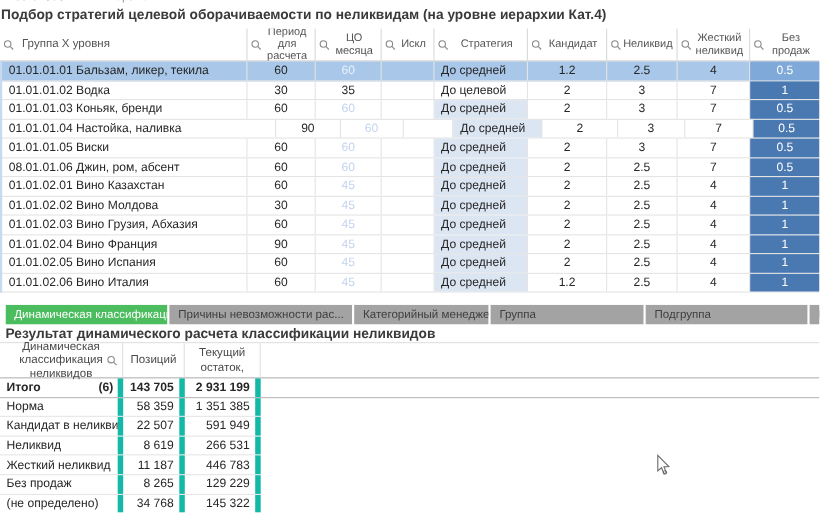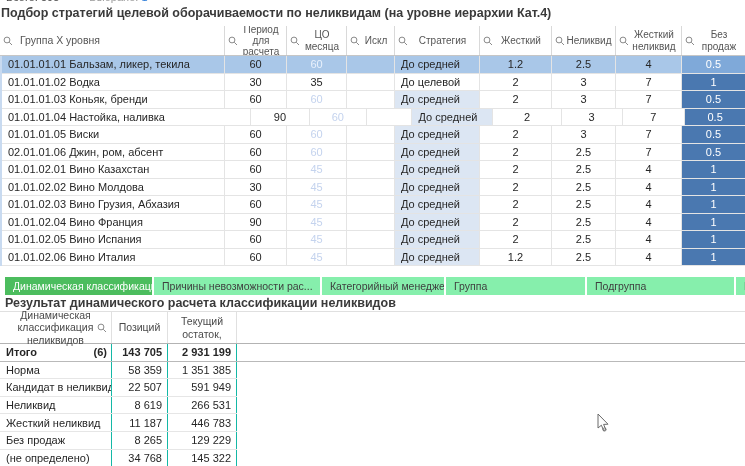--- a/index.html
+++ b/index.html
@@ -29,33 +29,33 @@
   .t1-row{display:flex;height:17.5px;border-bottom:1px solid #e4e4e4;box-sizing:border-box;}
   .t1-cell{box-sizing:border-box;border-right:1px solid #e4e4e4;font-size:11px;color:#262626;
            display:flex;align-items:center;justify-content:center;overflow:hidden;white-space:nowrap;}
   .t1-cell:last-child{border-right:none;}
   .c-left{justify-content:flex-start;padding-left:8px;}
   .c-strat{justify-content:flex-start;padding-left:6px;}
 
   
   .tabs{position:absolute;top:277px;left:5px;width:740px;height:18px;display:flex;gap:2px;overflow:hidden;}
   .tab{box-sizing:border-box;flex:none;height:18px;line-height:18px;font-size:10.5px;color:#3f3f3f;
-       background:#86efac;padding:0 8px;white-space:nowrap;overflow:hidden;cursor:default;}
+       background:#a3a3a3;padding:0 8px;white-space:nowrap;overflow:hidden;cursor:default;}
 
   .t2-title{position:absolute;top:296px;left:5px;font-size:12.5px;font-weight:bold;color:#3a3a3a;white-space:nowrap;}
 
   
   .t2{position:absolute;top:311px;left:0;width:745px;}
   .t2-head{display:flex;height:33px;border-top:1px solid #e0e0e0;border-bottom:1px solid #b3b3b3;box-sizing:border-box;}
   .t2-hcell{position:relative;box-sizing:border-box;height:100%;display:flex;align-items:center;justify-content:center;
             text-align:center;font-size:10.5px;color:#4a4a4a;line-height:1.15;border-right:1px solid #e0e0e0;padding:0 2px;}
   .t2-row{display:flex;height:17.6px;box-sizing:border-box;align-items:stretch;}
   .t2-row.normal{width:237px;border-bottom:1px solid #e6e6e6;}
   .t2-row.total{width:745px;border-bottom:1px solid #b9b9b9;font-weight:bold;}
-  .t2-cell{box-sizing:border-box;border-right:1px solid #14b8a6;font-size:11px;color:#262626;
+  .t2-cell{box-sizing:border-box;border-right:5px solid #14b8a6;font-size:11px;color:#262626;
            display:flex;align-items:center;overflow:hidden;white-space:nowrap;}
   .t2-name{padding-left:6px;justify-content:flex-start;}
   .t2-num{justify-content:flex-end;padding-right:5px;}
   .t2-filler{flex:1;border-right:none;}
   .t2-count{margin-left:auto;padding-right:4px;}
 
   .cursor{position:absolute;left:594px;top:412px;pointer-events:none;}
 </style>
 </head>
 <body>
@@ -106,21 +106,21 @@
             <circle cx="4.8" cy="4.8" r="3.5" fill="none" stroke="#8a8a8a" stroke-width="1.2"></circle>
             <line x1="7.5" y1="7.5" x2="10.8" y2="10.8" stroke="#8a8a8a" stroke-width="1.2"></line>
           </svg>
           <span>Стратегия</span>
         </div>
         <div class="t1-hcell" style="width: 72px;">
           <svg class="sicon" viewBox="0 0 12 12">
             <circle cx="4.8" cy="4.8" r="3.5" fill="none" stroke="#8a8a8a" stroke-width="1.2"></circle>
             <line x1="7.5" y1="7.5" x2="10.8" y2="10.8" stroke="#8a8a8a" stroke-width="1.2"></line>
           </svg>
-          <span>Жесткий</span>
+          <span>Кандидат</span>
         </div>
         <div class="t1-hcell" style="width: 64px;">
           <svg class="sicon" viewBox="0 0 12 12">
             <circle cx="4.8" cy="4.8" r="3.5" fill="none" stroke="#8a8a8a" stroke-width="1.2"></circle>
             <line x1="7.5" y1="7.5" x2="10.8" y2="10.8" stroke="#8a8a8a" stroke-width="1.2"></line>
           </svg>
           <span>Неликвид</span>
         </div>
         <div class="t1-hcell" style="width: 66px;">
           <svg class="sicon" viewBox="0 0 12 12">
@@ -188,21 +188,21 @@
           <div class="t1-cell " style="width: 62px;">60</div>
           <div class="t1-cell " style="width: 60px; color: rgb(196, 211, 238);">60</div>
           <div class="t1-cell " style="width: 48px;"></div>
           <div class="t1-cell c-strat" style="width: 85px; background: rgb(220, 230, 243);">До средней</div>
           <div class="t1-cell " style="width: 72px;">2</div>
           <div class="t1-cell " style="width: 64px;">3</div>
           <div class="t1-cell " style="width: 66px;">7</div>
           <div class="t1-cell " style="width: 63px; background: rgb(74, 120, 176); color: rgb(255, 255, 255);">0.5</div>
         </div>
         <div class="t1-row">
-          <div class="t1-cell c-left" style="width: 225px;">02.01.01.06 Джин, ром, абсент</div>
+          <div class="t1-cell c-left" style="width: 225px;">08.01.01.06 Джин, ром, абсент</div>
           <div class="t1-cell " style="width: 62px;">60</div>
           <div class="t1-cell " style="width: 60px; color: rgb(196, 211, 238);">60</div>
           <div class="t1-cell " style="width: 48px;"></div>
           <div class="t1-cell c-strat" style="width: 85px; background: rgb(220, 230, 243);">До средней</div>
           <div class="t1-cell " style="width: 72px;">2</div>
           <div class="t1-cell " style="width: 64px;">2.5</div>
           <div class="t1-cell " style="width: 66px;">7</div>
           <div class="t1-cell " style="width: 63px; background: rgb(74, 120, 176); color: rgb(255, 255, 255);">0.5</div>
         </div>
         <div class="t1-row">

